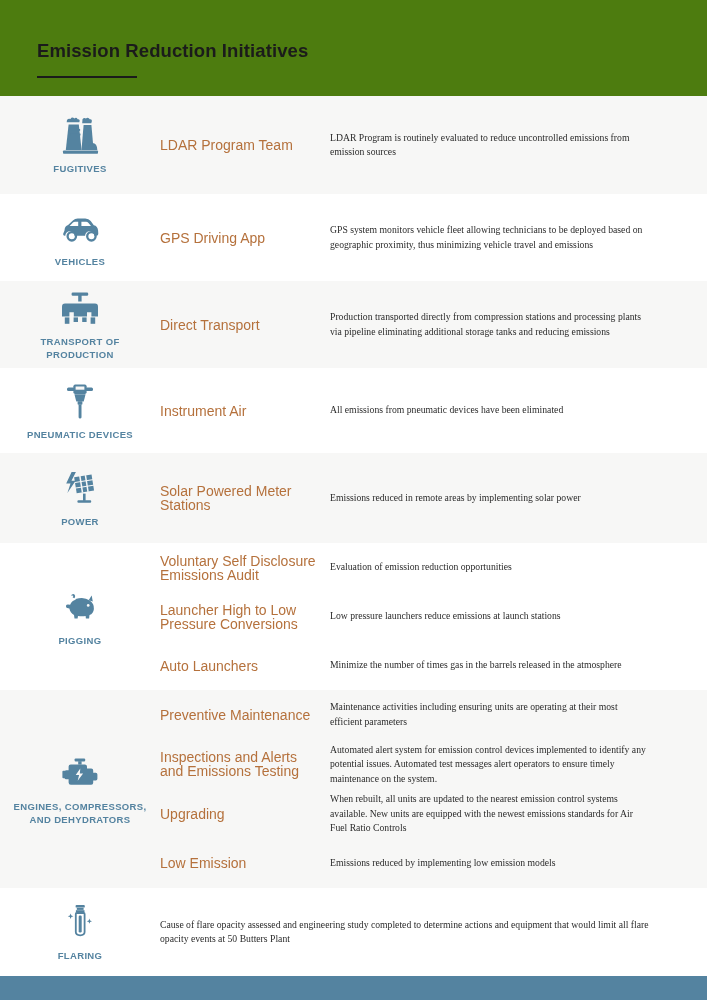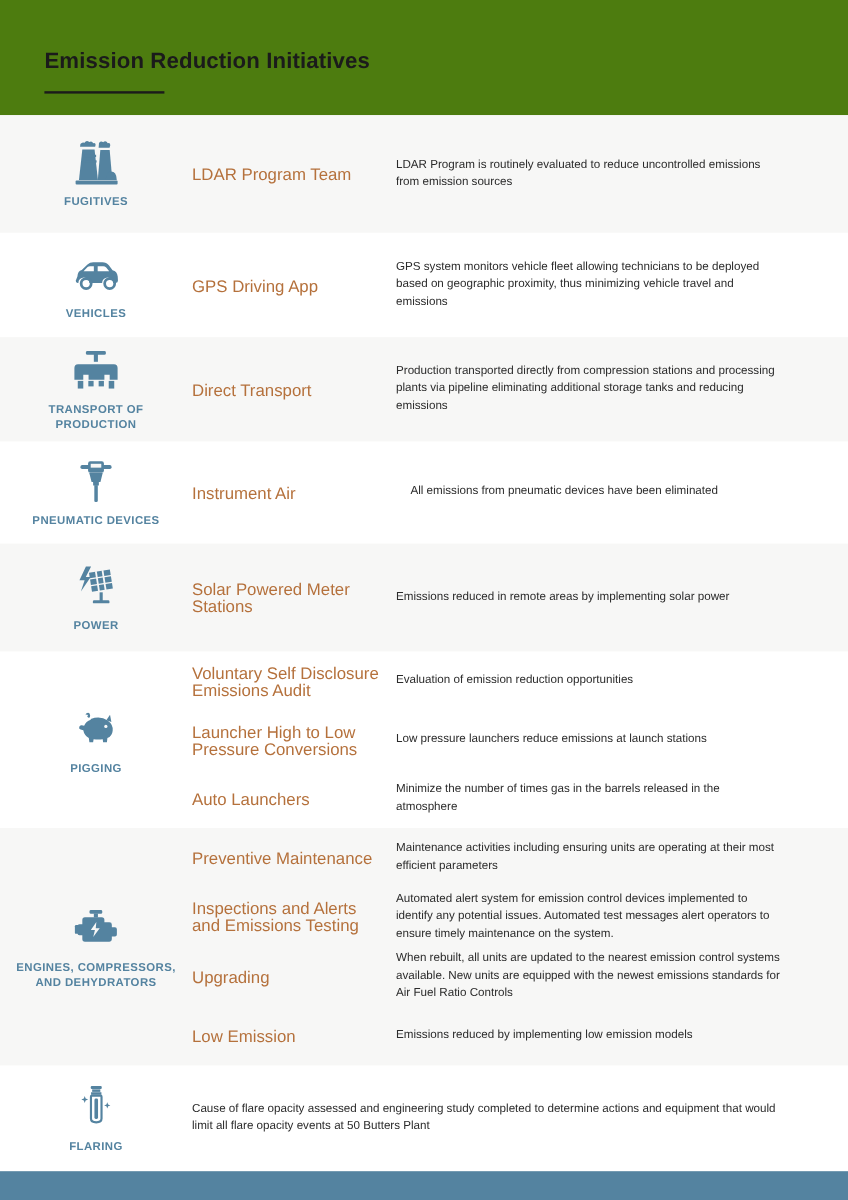--- a/index.html
+++ b/index.html
@@ -114,20 +114,21 @@
     padding-right: 10px;
     box-sizing: border-box;
   }
   .item-desc {
     flex: 1 1 auto;
     color: #2b2b2b;
     font-size: 9.7px;
     line-height: 14.5px;
     padding-right: 55px;
     box-sizing: border-box;
+    font-family: Liberation Serif, serif;
   }
 
   
   .footer-bar {
     position: absolute;
     left: 0;
     bottom: 0;
     width: 707px;
     height: 24px;
     background: #5483a0;
@@ -215,21 +216,21 @@
       <rect x="15.4" y="2.4" width="13.2" height="9.6" rx="1.8"></rect>
       <rect x="17.6" y="4.5" width="8.8" height="3.2" fill="#f7f7f6"></rect>
       <path d="M16.4 12.2 h11.2 l-1.9 7.4 h-7.4 z"></path>
       <rect x="19.6" y="19.3" width="4.8" height="3.4" rx="0.8"></rect>
       <rect x="20.6" y="22.4" width="2.9" height="14" rx="1.1"></rect>
     </svg>
           </div>
           <div class="cat-label">PNEUMATIC DEVICES</div>
         </div>
         <div class="items-cell">
-          <div class="item" style="min-height: 85px; align-items: center; gap: 12px;">
+          <div class="item" style="min-height: 85px; align-items: center;">
             <div class="item-name">Instrument Air</div>
             <div class="item-desc">All emissions from pneumatic devices have been eliminated</div>
           </div>
         </div>
       </div>
       <div class="row shade" style="height: 90px;">
         <div class="cat-cell">
           <div class="cat-icon">
     <svg width="44" height="40" viewBox="0 0 44 40" fill="#5483a0">
       <path d="M13.6 3 l-5.4 11.6 h4.3 l-3.1 9.4 l8.2-12.2 h-4.1 l4.4-8.8 z"></path>

